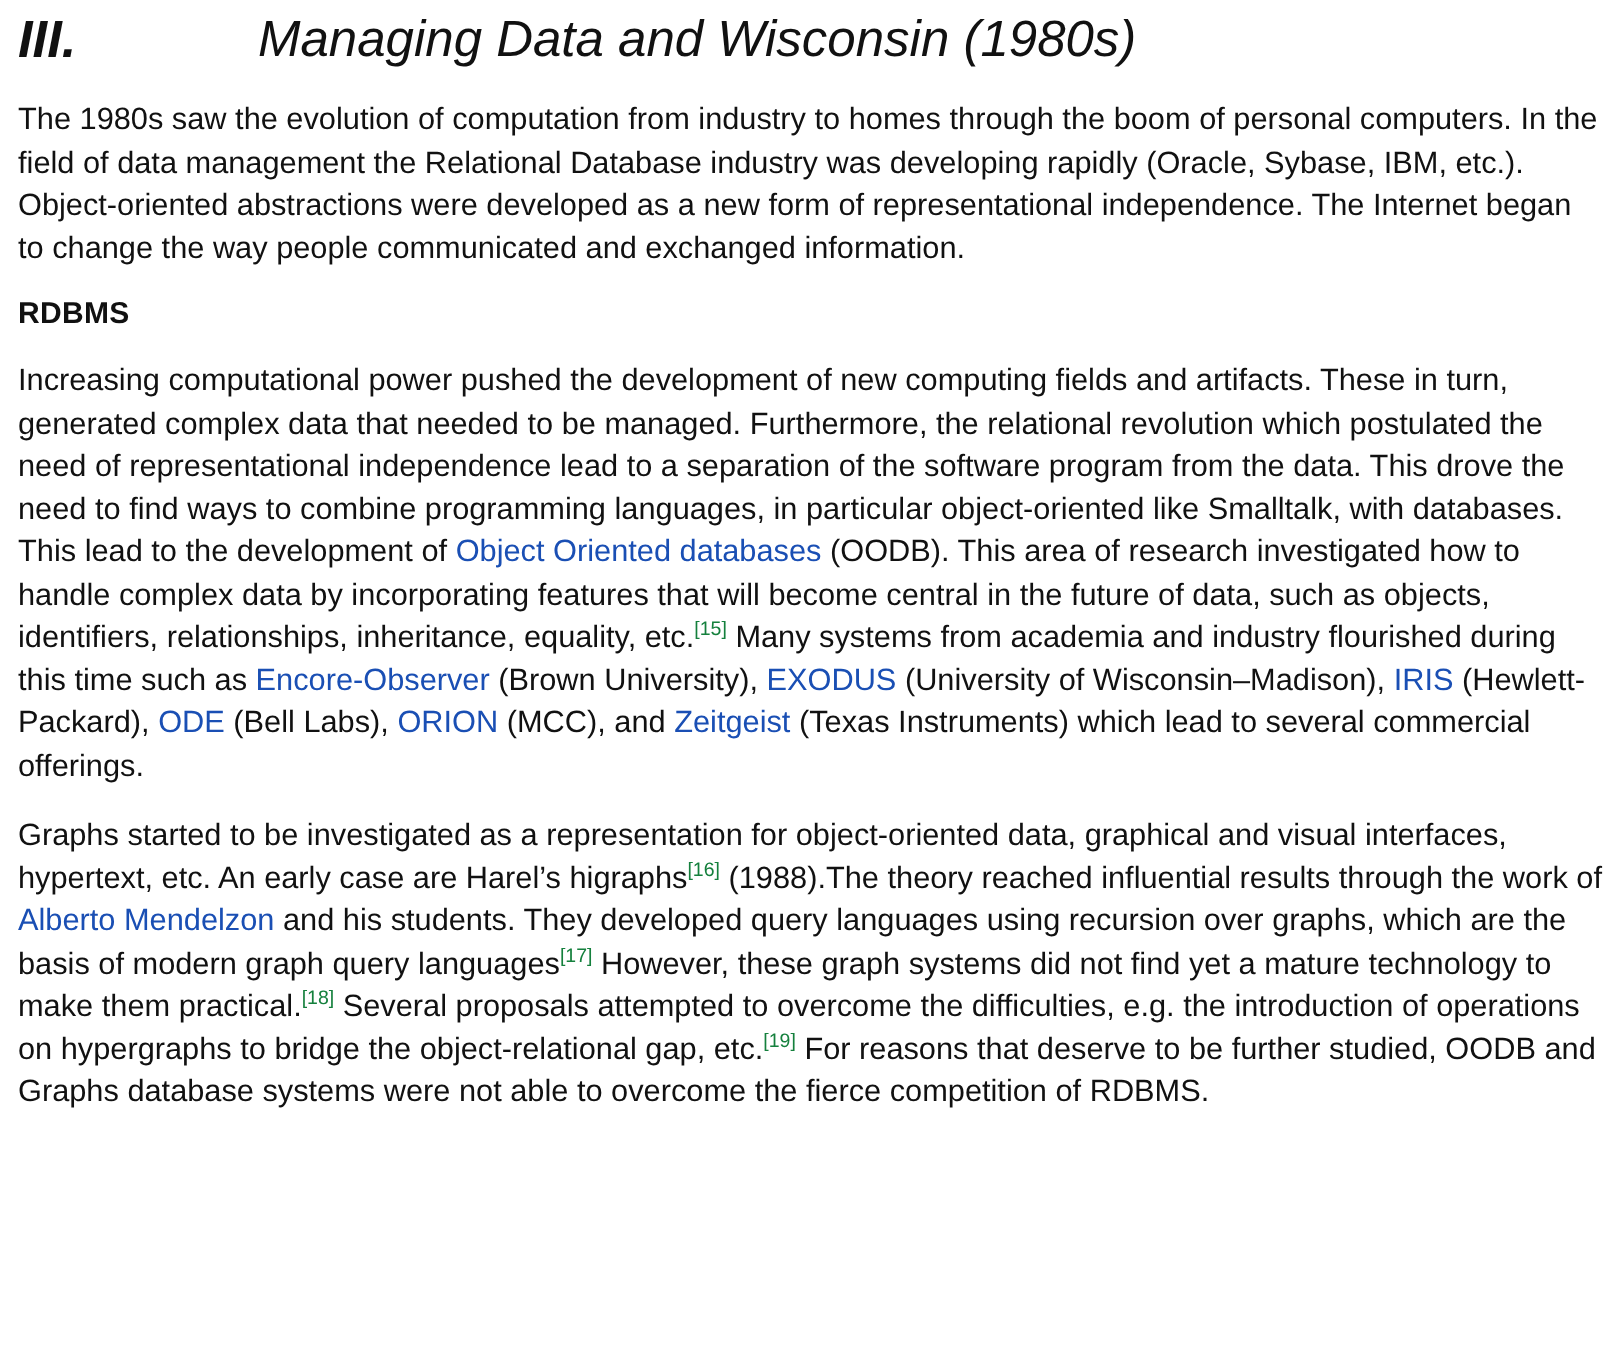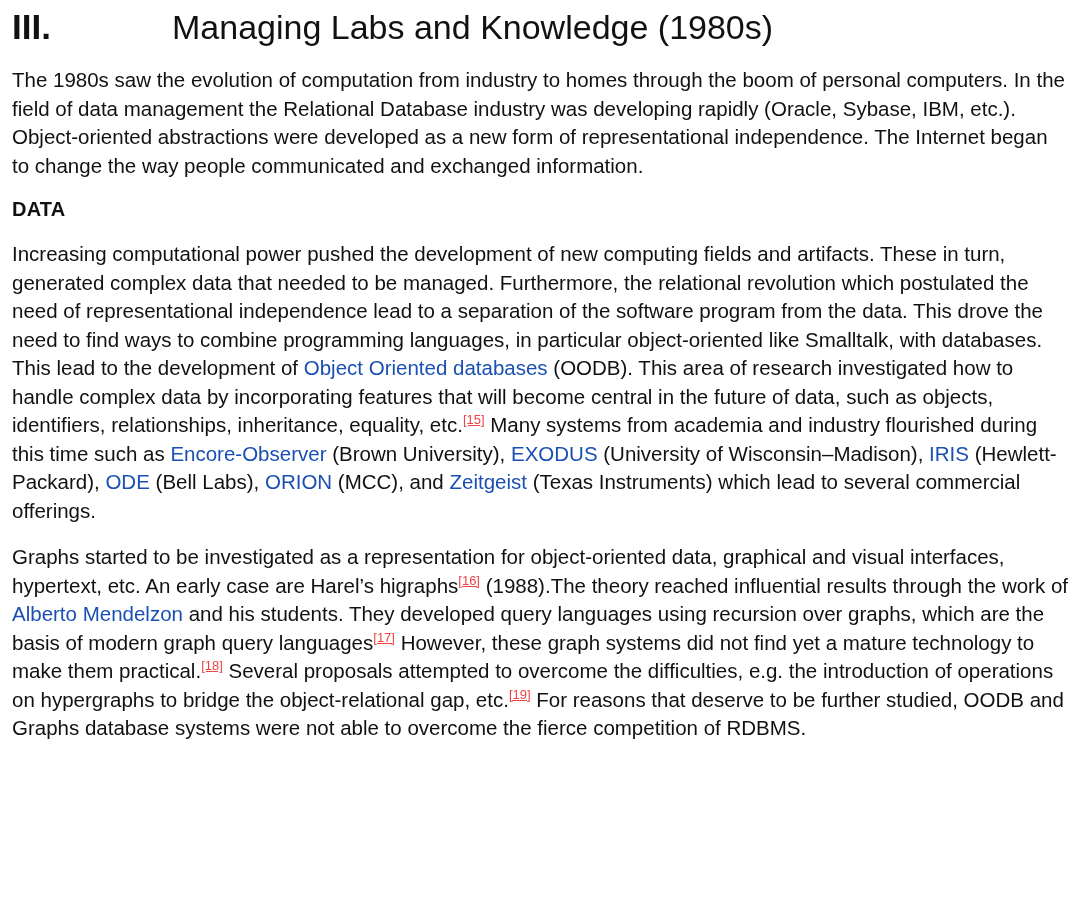--- a/index.html
+++ b/index.html
@@ -16,22 +16,23 @@
   }
   .page {
     width: 1080px;
     height: 904px;
     box-sizing: border-box;
     padding: 6px 10px 0 12px;
     position: relative;
   }
   .heading-row {
     display: flex;
-    align-items: center;
+    align-items: flex-start;
     margin: 0 0 8px 0;
+    font-style: italic;
   }
   .heading-number {
     font-size: 35px;
     font-weight: bold;
     letter-spacing: 0px;
     color: #111111;
     width: 160px;
     flex: 0 0 160px;
     line-height: 1.2;
   }
@@ -55,22 +56,21 @@
     line-height: 26px;
     margin: 0 0 1px 0;
     color: #111111;
     letter-spacing: 0.2px;
   }
   a.wikilink {
     color: #1a4fb4;
     cursor: pointer;
   }
   sup a.refnum {
-    color: #ef4444;
-    text-decoration: underline;
+    color: #15803d;
     font-size: 13px;
     cursor: pointer;
     text-align: right;
   }
   sup {
     line-height: 0;
     vertical-align: super;
   }
   .tight {
     margin-bottom: 14px;
@@ -79,24 +79,24 @@
     overflow: hidden;
   }
 </style>
 </head>
 <body>
 
 <div class="page">
 
   <div class="heading-row">
     <span class="heading-number">III.</span>
-    <span class="heading-title">Managing Labs and Knowledge (1980s)</span>
+    <span class="heading-title">Managing Data and Wisconsin (1980s)</span>
   </div>
 
   <p class="body-text">The 1980s saw the evolution of computation from industry to homes through the boom of personal computers. In the field of data management the Relational Database industry was developing rapidly (Oracle, Sybase, IBM, etc.). Object-oriented abstractions were developed as a new form of representational independence. The Internet began to change the way people communicated and exchanged information.</p>
 
-  <div class="subhead">DATA</div>
+  <div class="subhead">RDBMS</div>
 
   <p class="body-text tight"><span>Increasing computational power pushed the development of new computing fields and artifacts. These in turn, generated complex data that needed to be managed. Furthermore, the relational revolution which postulated the need of representational independence lead to a separation of the software program from the data. This drove the need to find ways to combine programming languages, in particular object-oriented like Smalltalk, with databases. This lead to the development of </span><a class="wikilink">Object Oriented databases</a><span> (OODB). This area of research investigated how to handle complex data by incorporating features that will become central in the future of data, such as objects, identifiers, relationships, inheritance, equality, etc.</span><sup><a class="refnum">[15]</a></sup><span> Many systems from academia and industry flourished during this time such as </span><a class="wikilink">Encore-Observer</a><span> (Brown University), </span><a class="wikilink">EXODUS</a><span> (University of Wisconsin–Madison), </span><a class="wikilink">IRIS</a><span> (Hewlett-Packard), </span><a class="wikilink">ODE</a><span> (Bell Labs), </span><a class="wikilink">ORION</a><span> (MCC), and </span><a class="wikilink">Zeitgeist</a><span> (Texas Instruments) which lead to several commercial offerings.</span></p>
 
   <p class="body-text clip-bottom"><span>Graphs started to be investigated as a representation for object-oriented data, graphical and visual interfaces, hypertext, etc. An early case are Harel’s higraphs</span><sup><a class="refnum">[16]</a></sup><span> (1988).The theory reached influential results through the work of </span><a class="wikilink">Alberto Mendelzon</a><span> and his students. They developed query languages using recursion over graphs, which are the basis of modern graph query languages</span><sup><a class="refnum">[17]</a></sup><span>  However, these graph systems did not find yet a mature technology to make them practical.</span><sup><a class="refnum">[18]</a></sup><span> Several proposals attempted to overcome the difficulties, e.g. the introduction of operations on hypergraphs to bridge the object-relational gap, etc.</span><sup><a class="refnum">[19]</a></sup><span> For reasons that deserve to be further studied, OODB and Graphs database systems were not able to overcome the fierce competition of RDBMS.</span></p>
 
 </div>
 
 </body></html>

